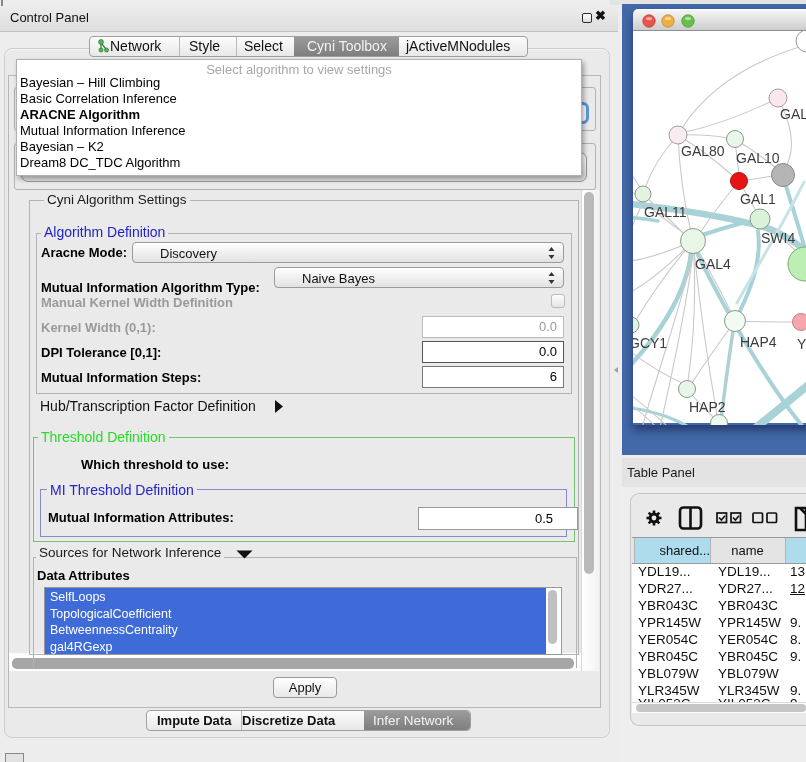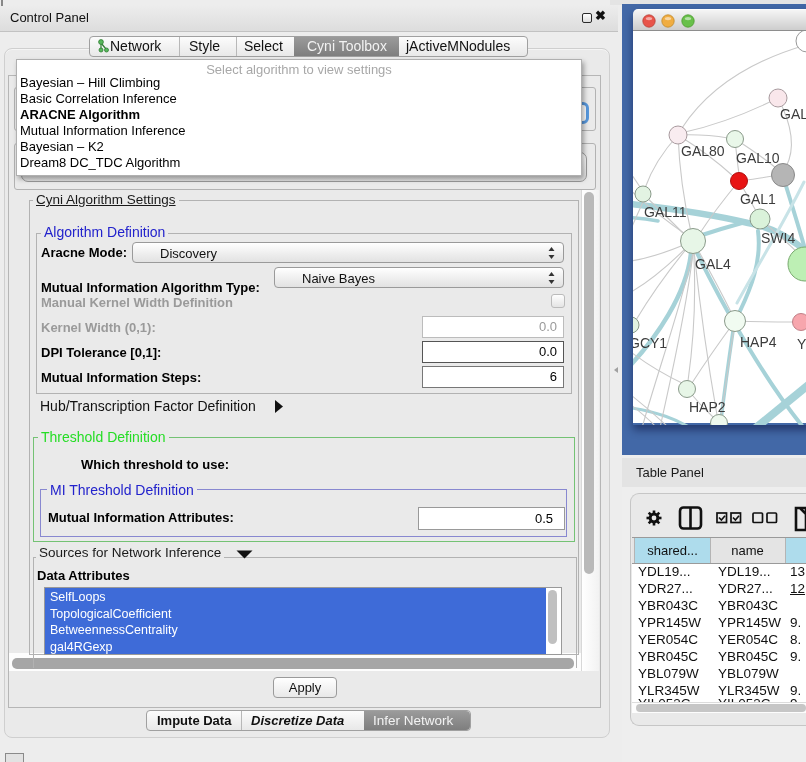--- a/index.html
+++ b/index.html
@@ -112,21 +112,21 @@
     <text x="644" y="217">GAL11</text>
     <text x="761" y="243">SWI4</text>
     <text x="695" y="269">GAL4</text>
     <text x="740" y="347">HAP4</text>
     <text x="629" y="348">GCY1</text>
     <text x="689" y="412">HAP2</text>
     <text x="797" y="349">YKL</text>
   </g>
 </svg>
 
-<div class="abs" style="left:622px;top:458px;width:184px;height:29px;background:#e3e3e3;font-size:13px;color:#1a1a1a;line-height:29px;"><span style="margin-left:14px;">Table Panel</span></div>
+<div class="abs" style="left:622px;top:458px;width:184px;height:29px;background:#e3e3e3;font-size:13px;color:#1a1a1a;line-height:29px;"><span style="margin-left:5px;">Table Panel</span></div>
 <div class="abs" style="left:622px;top:487px;width:184px;height:275px;background:#eeeeee;"></div>
 
 <div class="abs" style="left:630px;top:493px;width:176px;height:231px;background:#e9e9e9;border:1px solid #c6c6c6;border-radius:9px 0 0 9px;border-right:none;">
 </div>
 
 <svg class="abs" style="left:640px;top:505px;" width="166" height="28" viewBox="0 0 166 28">
 
   <g transform="translate(14,13)" fill="#111">
     <circle r="5.4"></circle>
     <g stroke="#111" stroke-width="2.6">
@@ -152,21 +152,21 @@
     <rect x="113" y="8" width="9.5" height="9.5" rx="1"></rect>
     <rect x="127" y="8" width="9.5" height="9.5" rx="1"></rect>
   </g>
 
   <path d="M156,3 h10 v22 h-10 z M160,3 l6,6" fill="none" stroke="#111" stroke-width="2.6"></path>
 </svg>
 
 <div class="abs" style="left:632px;top:537px;width:174px;height:175px;background:#fff;border-top:1px solid #9a9a9a;overflow:hidden;">
 
   <div class="abs" style="left:0;top:0;width:174px;height:25px;background:#e4e4e4;border-bottom:1px solid #9a9a9a;"></div>
-  <div class="abs" style="left:2px;top:0;width:75px;height:25px;background:#aedcec;border-left:1px solid #b4b4b4;border-right:1px solid #b4b4b4;font-size:13px;text-align:center;line-height:25px;color:#111;">shared...</div>
+  <div class="abs" style="left:2px;top:0;width:75px;height:25px;background:#aedcec;border-left:1px solid #b4b4b4;border-right:1px solid #b4b4b4;font-size:13px;text-align:right;line-height:25px;color:#111;">shared...</div>
   <div class="abs" style="left:78px;top:0;width:75px;height:25px;border-right:1px solid #b4b4b4;font-size:13px;text-align:center;line-height:25px;color:#111;">name</div>
   <div class="abs" style="left:154px;top:0;width:22px;height:25px;background:#aedcec;"></div>
 
   <div class="abs" style="left:0;top:25px;width:174px;font-size:13.5px;color:#111;line-height:17px;">
     <div>
           <span class="abs" style="left:6px;">YDL19...</span>
           <span class="abs" style="left:86px;">YDL19...</span>
           <span class="abs" style="left:158px;">13</span>
         </div>
     <div style="position:absolute;top:17px;">
@@ -253,21 +253,21 @@
 
 <div class="abs" style="left:9px;top:190px;width:572px;height:481px;background:#eaeaea;"></div>
 
 <div class="abs" style="left:581px;top:190px;width:17px;height:481px;background:linear-gradient(90deg,#ffffff,#f2f2f2);border-left:1px solid #d8d8d8;"></div>
 <div class="abs" style="left:584px;top:192px;width:10px;height:382px;background:#b9b9b9;border-radius:5px;"></div>
 
 <div class="abs" style="left:9px;top:653px;width:572px;height:18px;background:#fdfdfd;"></div>
 <div class="abs" style="left:12px;top:658px;width:562px;height:11px;background:#a6a6a6;border-radius:5px;"></div>
 
 <div class="grp" style="left:29px;top:200px;width:548px;height:453px;border-radius:0;"></div>
-<div class="grplbl" style="left:33px;top:193px;color:#1a1a1a;font-size:13.5px;text-decoration:underline;">Cyni Algorithm Settings</div>
+<div class="grplbl" style="left:44px;top:193px;color:#1a1a1a;font-size:13.5px;">Cyni Algorithm Settings</div>
 
 <div class="grp" style="left:36px;top:233px;width:534px;height:159px;border-radius:0;"></div>
 <div class="grplbl" style="left:41px;top:226px;color:#2222cc;font-size:14px;">Algorithm Definition</div>
 
 <span class="abs b" style="left:41px;top:245px;font-size:13px;">Aracne Mode:</span>
 <div class="combo" style="left:132px;top:242px;width:430px;height:19px;">
       <span class="ct">Discovery</span>
   <svg class="spin" viewBox="0 0 7 12">
         <path d="M3.5,0 L6.5,4 H0.5 Z" fill="#333"></path>
         <path d="M3.5,12 L6.5,8 H0.5 Z" fill="#333"></path>
@@ -302,21 +302,21 @@
 
 <div class="grp" style="left:33px;top:437px;width:540px;height:103px;border-radius:0;border-color:#74c274;"></div>
 <div class="grplbl" style="left:38px;top:431px;color:#25dd25;font-size:14px;">Threshold Definition</div>
 
 <span class="abs b" style="left:81px;top:457px;font-size:13px;">Which threshold to use:</span>
 
 <div class="grp" style="left:40px;top:489px;width:525px;height:46px;border-radius:0;border-color:#8888d0;"></div>
 <div class="grplbl" style="left:47px;top:484px;color:#2222cc;font-size:14px;">MI Threshold Definition</div>
 
 <span class="abs b" style="left:48px;top:510px;font-size:13px;">Mutual Information Attributes:</span>
-<div class="fld" style="left:418px;top:507px;height:21px;border:1px solid #999;color:#000;line-height:21px;padding-right:11px;width:134px;">0.5</div>
+<div class="fld" style="left:418px;top:507px;height:21px;border:1px solid #999;color:#000;line-height:21px;padding-right:24px;width:134px;">0.5</div>
 
 <div class="grp" style="left:33px;top:557px;width:542px;height:110px;border-radius:0;border-bottom:none;"></div>
 <div class="grplbl" style="left:36px;top:546px;color:#1a1a1a;font-size:13.5px;">Sources for Network Inference</div>
 <svg class="abs" style="left:236px;top:550px;" width="17" height="9" viewBox="0 0 17 9">
       <path d="M0.5,0.5 L16.5,0.5 L8.5,8.5 Z" fill="#111"></path>
     </svg>
 
 <span class="abs b" style="left:37px;top:568px;font-size:13px;">Data Attributes</span>
 
 <div class="abs" style="left:44px;top:587px;width:516px;height:66px;border:1px solid #999;background:#fff;overflow:hidden;">
@@ -325,21 +325,21 @@
   <div class="abs" style="left:503px;top:2px;width:9px;height:54px;background:#c0c0c0;border-radius:5px;"></div>
 </div>
 
 <div class="abs" style="left:273px;top:677px;width:62px;height:19px;border:1px solid #9a9a9a;border-radius:4px;background:linear-gradient(#ffffff,#e8e8e8);font-size:13px;text-align:center;line-height:19px;color:#111;">Apply</div>
 
 <div class="abs" style="left:146px;top:710px;height:21px;font-size:13px;color:#111;white-space:nowrap;">
   <div class="abs" style="left:0;top:0;height:19px;border:1px solid #a0a0a0;border-radius:4px;background:linear-gradient(#fcfcfc,#e8e8e8);width:323px;"></div>
   <div class="abs" style="left:95px;top:1px;width:1px;height:19px;background:#b8b8b8;"></div>
   <div class="abs" style="left:218px;top:1px;width:106px;height:19px;background:linear-gradient(#9b9b9b,#7e7e7e);border-radius:0 4px 4px 0;"></div>
   <span class="abs b" style="left:11px;top:3px;">Impute Data</span>
-  <span class="abs b" style="left:105px;top:3px;font-style:italic;">Discretize Data</span>
+  <span class="abs b" style="left:96px;top:3px;">Discretize Data</span>
   <span class="abs" style="left:227px;top:3px;color:#f2f2f2;font-size:13.5px;">Infer Network</span>
 </div>
 
 <div class="abs" style="left:614px;top:367px;width:4px;height:6px;background:#a0a0a0;clip-path:polygon(0 50%,100% 0,100% 100%);"></div>
 
 <div class="abs" style="left:5px;top:753px;width:17px;height:9px;border:1.5px solid #8a8a8a;background:#e2e2e2;"></div>
 
 <div class="abs" style="left:16px;top:59px;width:564px;height:115px;background:#fff;border:1px solid #b0b0b0;box-shadow:2px 3px 5px rgba(0,0,0,0.35);z-index:50;">
   <div style="position:absolute;left:0;top:2px;width:100%;text-align:center;color:#a8a8a8;font-size:13px;">Select algorithm to view settings</div>
   <div style="position:absolute;left:3px;top:15px;font-size:13px;color:#000;line-height:16px;">

